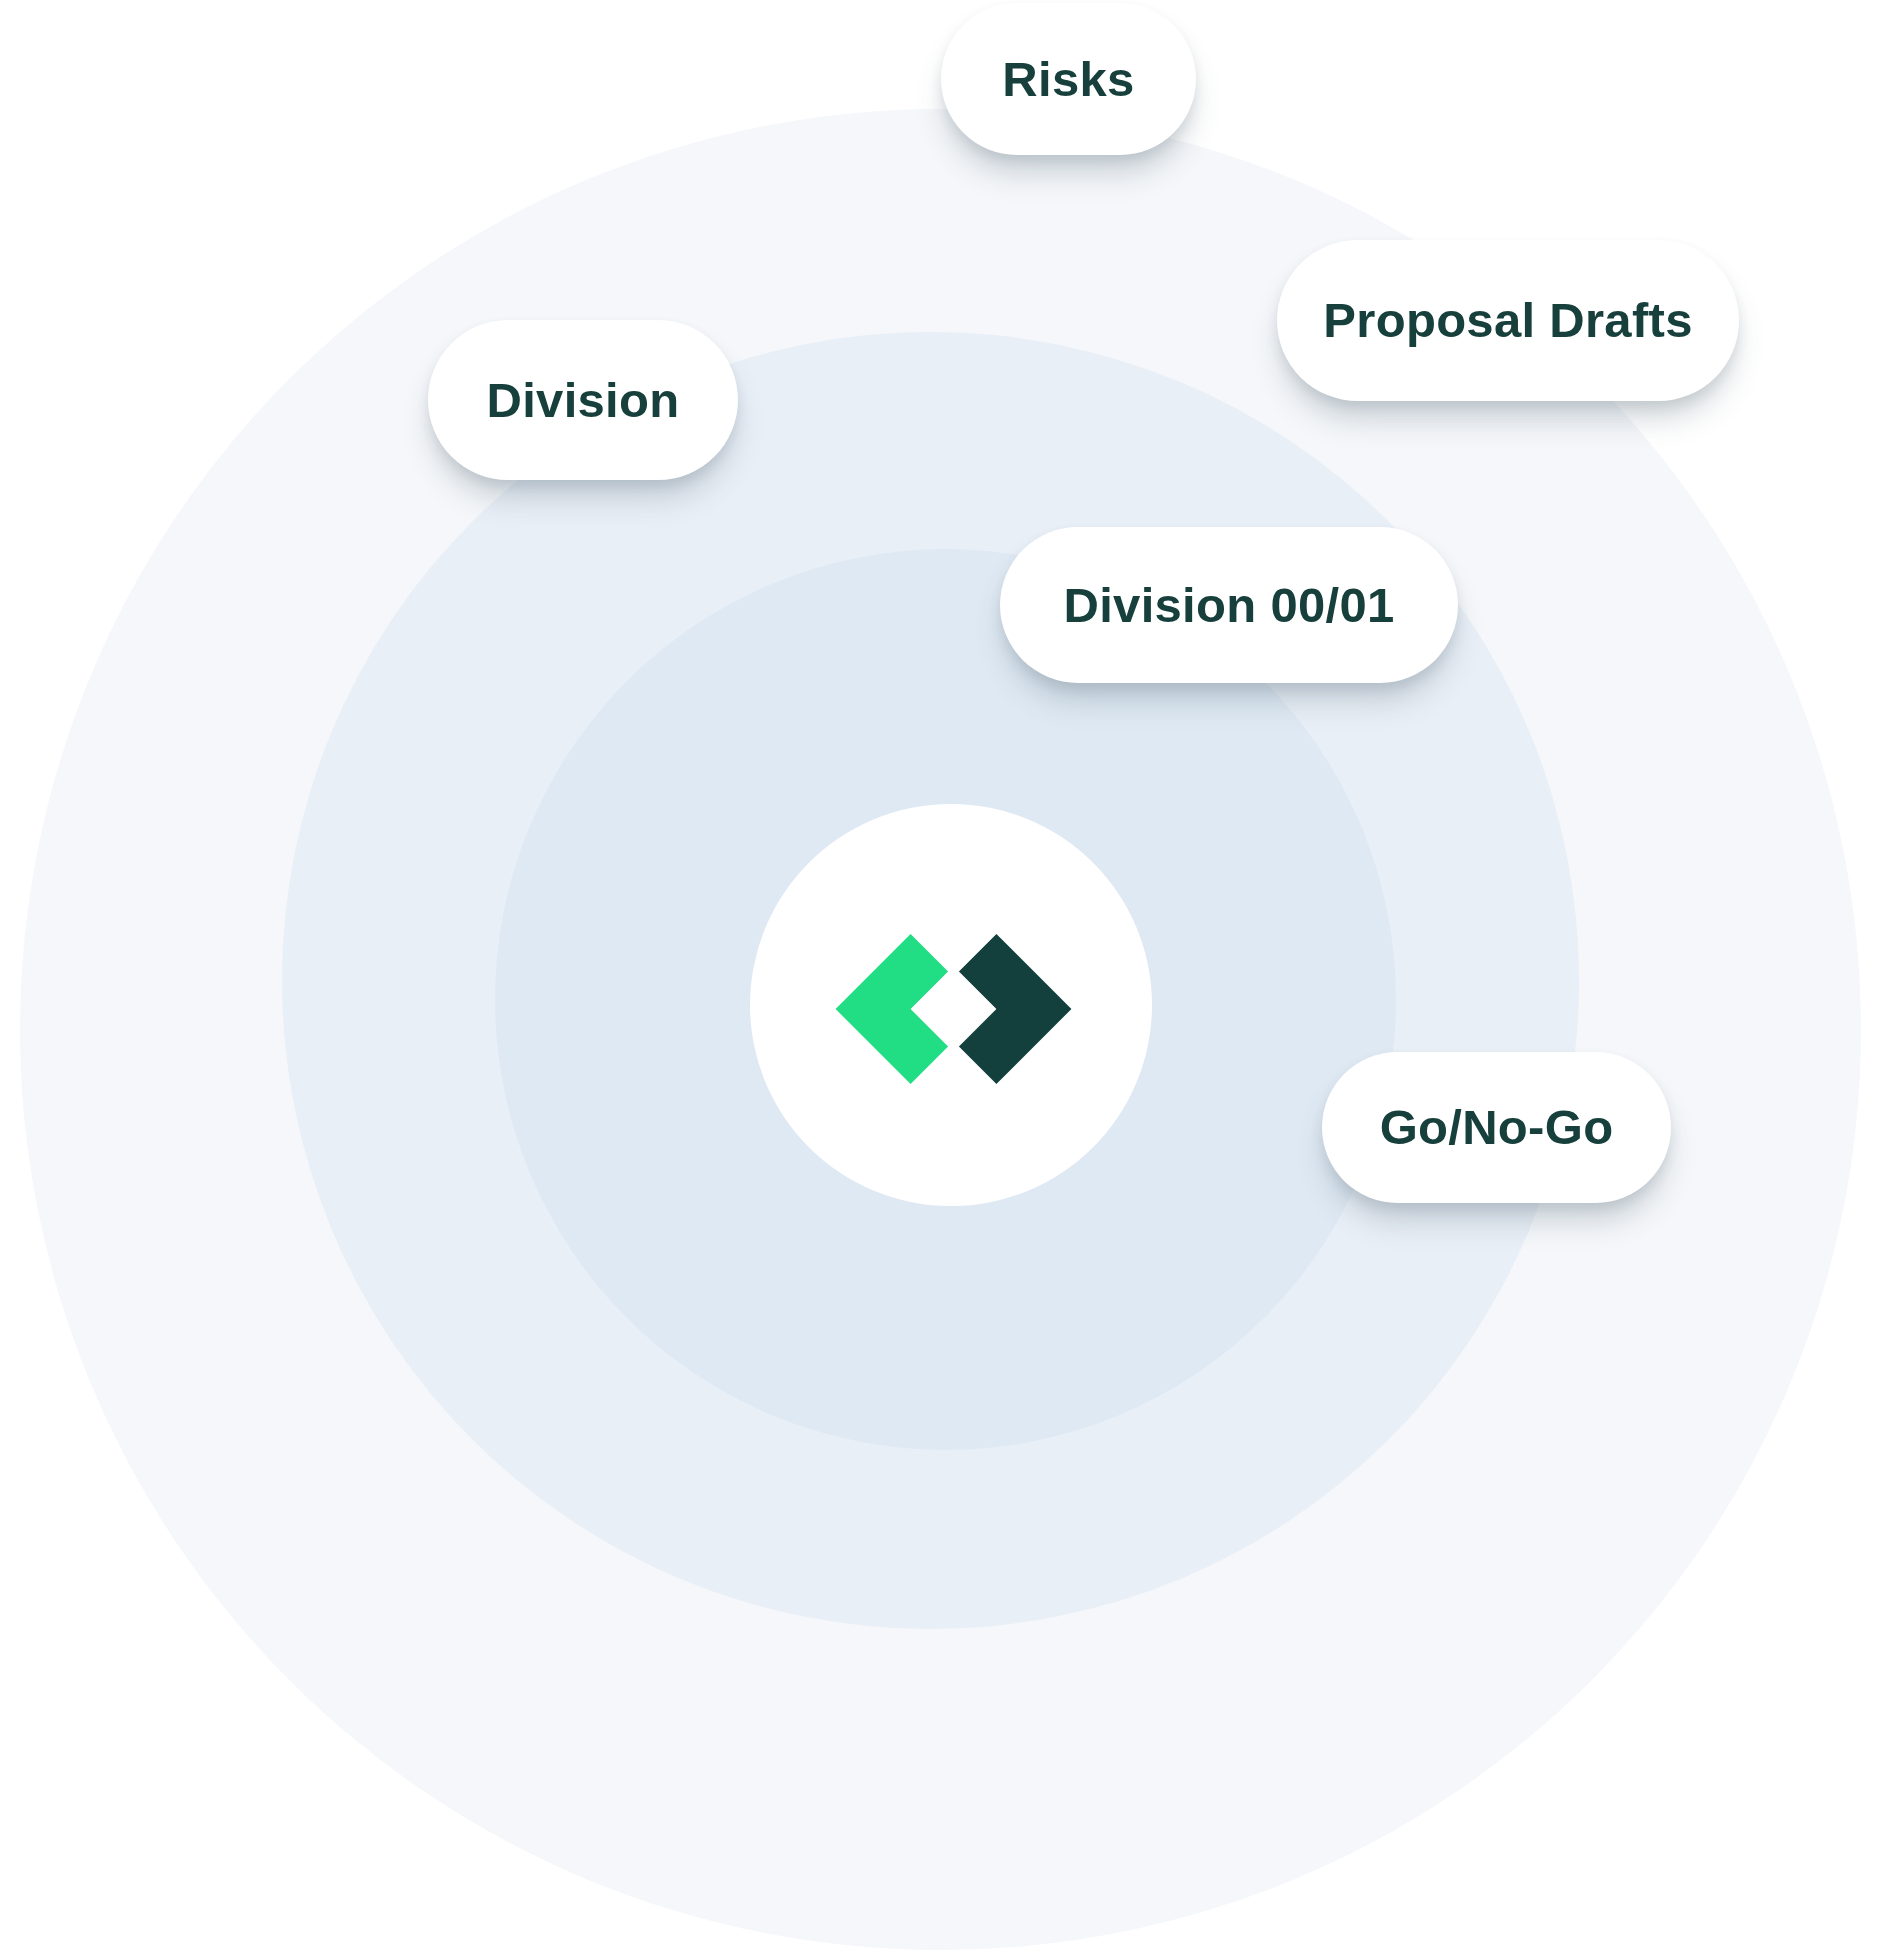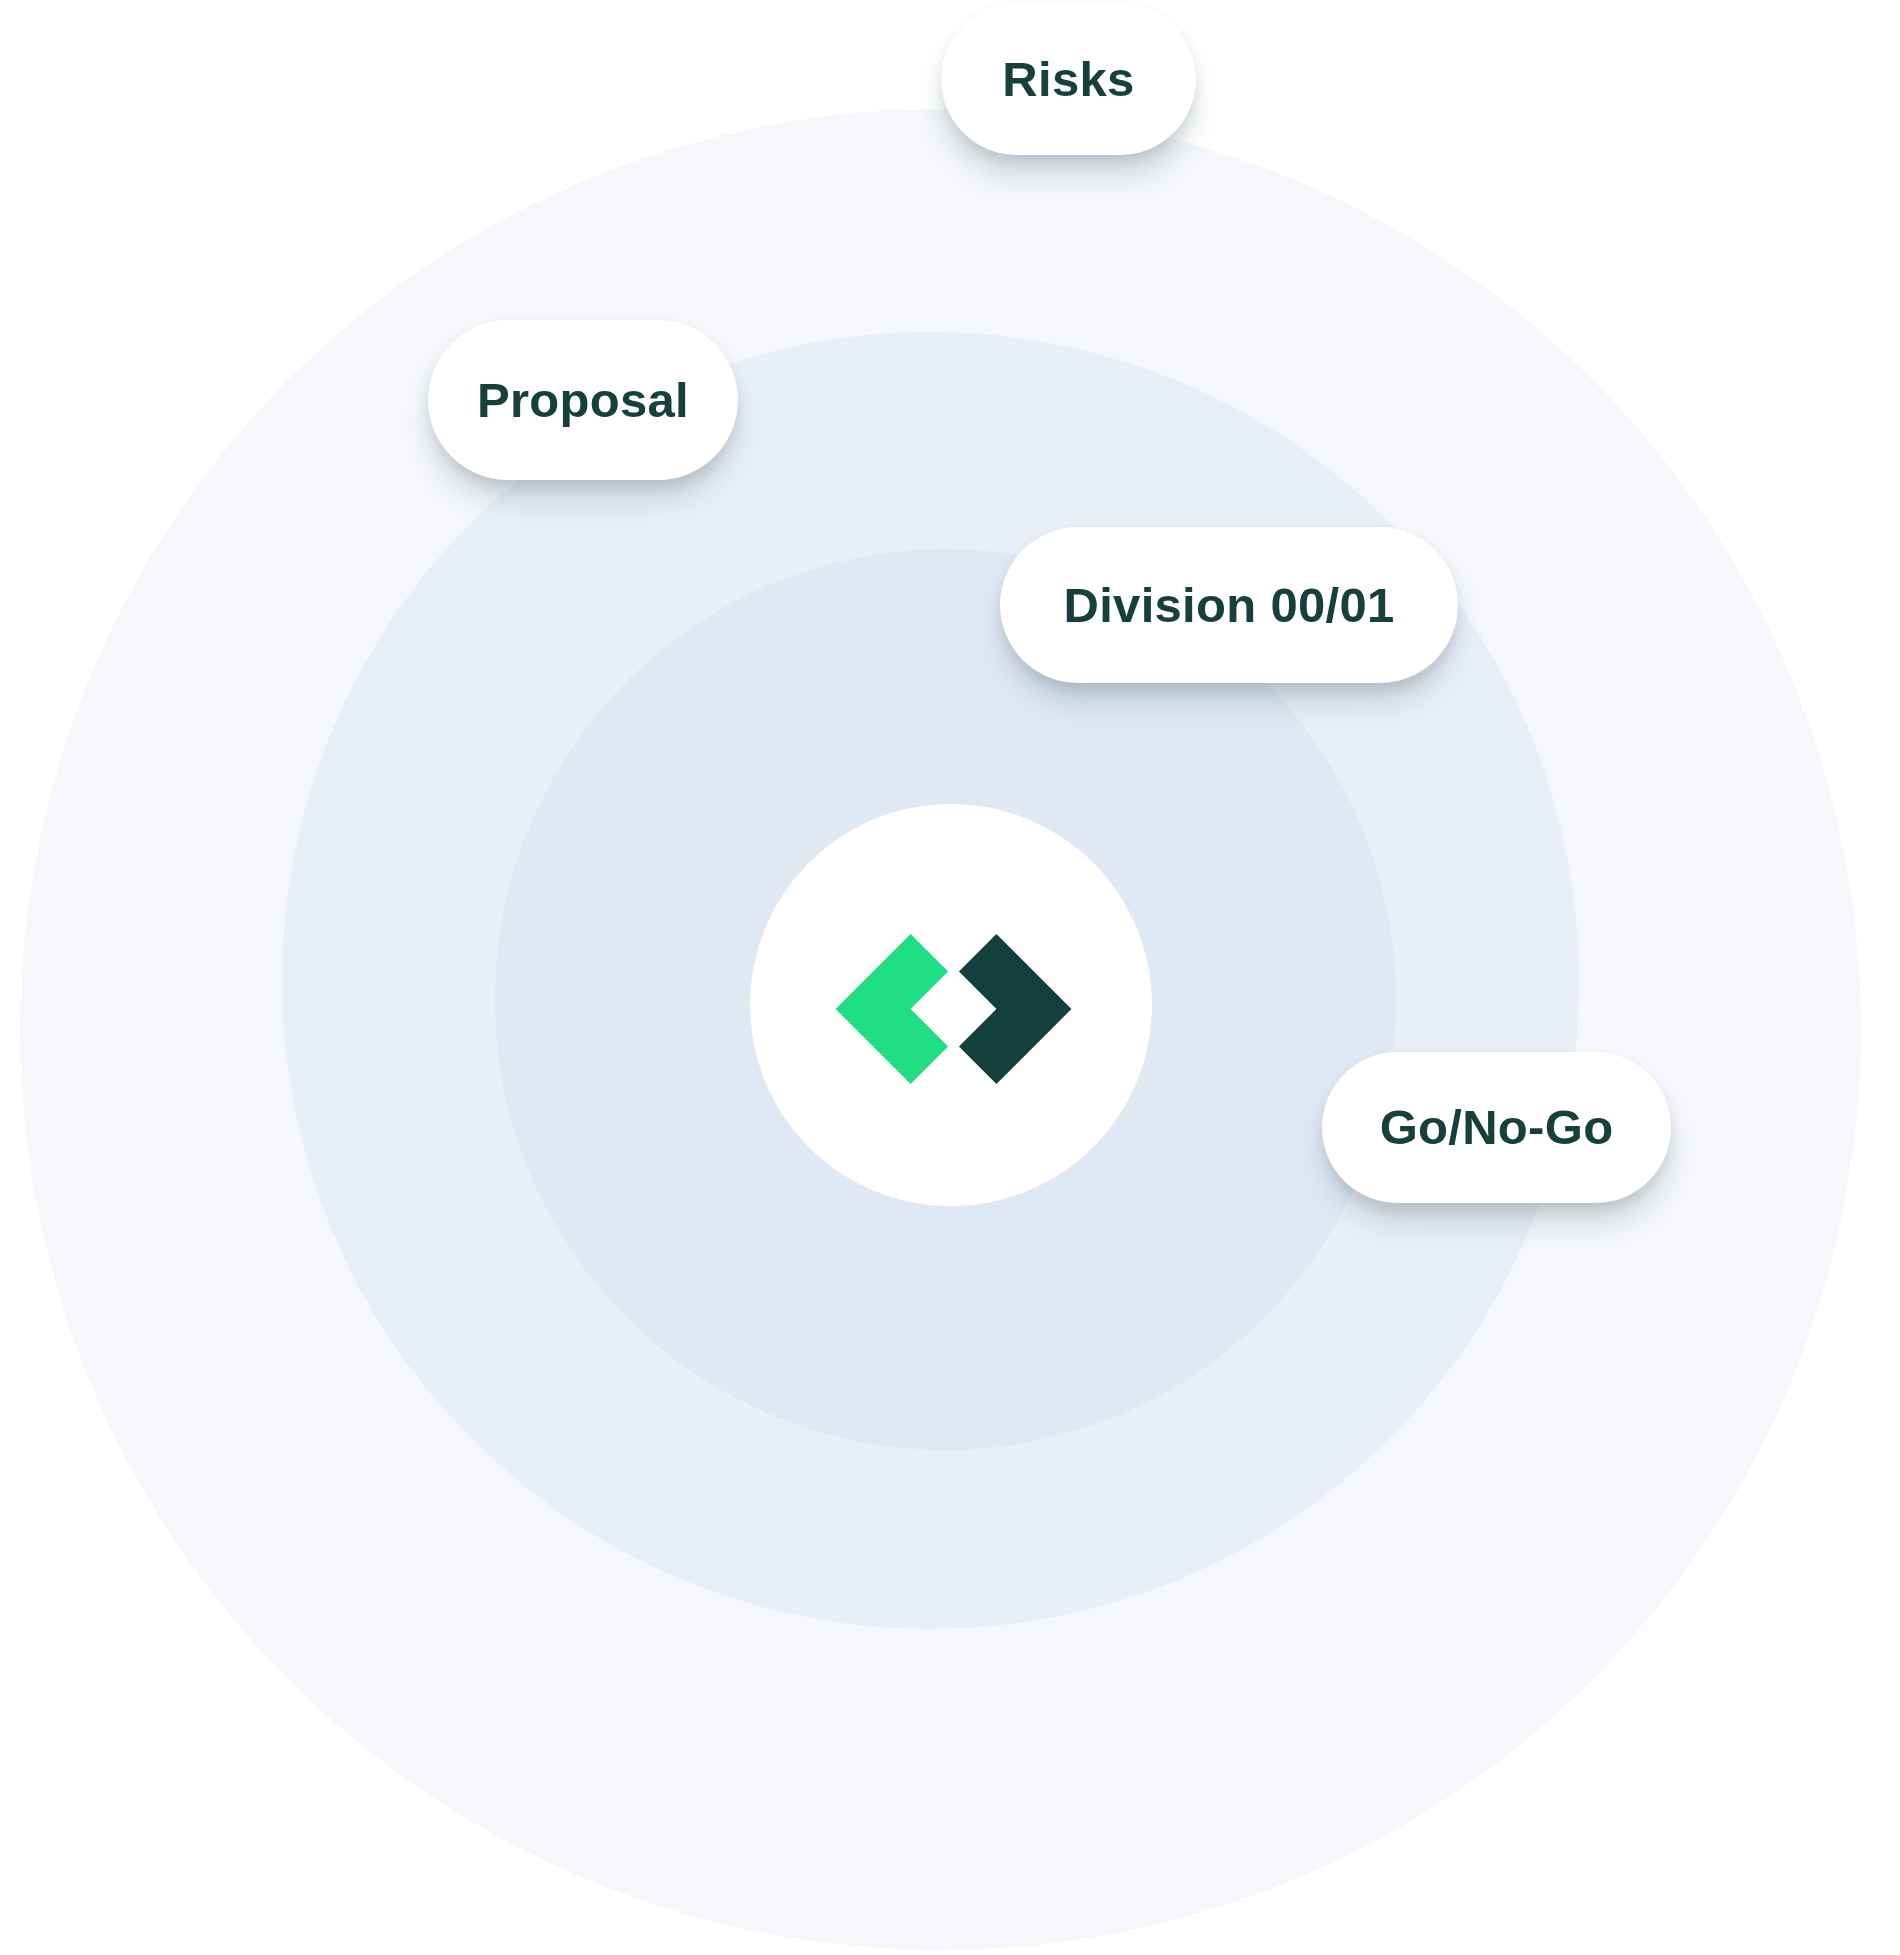--- a/index.html
+++ b/index.html
@@ -84,23 +84,26 @@
 
   <svg class="logo" viewBox="0 0 239 152" aria-hidden="true">
     <polygon class="chev-left" points="0,76 76,0 114,38 76,76 114,114 76,152"></polygon>
     <polygon class="chev-right" points="239,76 163,0 125,38 163,76 125,114 163,152"></polygon>
   </svg>
 
   <div class="pill pill-risks">
     <span>Risks</span>
   </div>
 
+  <div class="pill pill-proposal-drafts">
+    <span>Proposal Drafts</span>
+  </div>
 
   <div class="pill pill-synopsis">
-    <span>Proposal</span>
+    <span>Division</span>
   </div>
 
   <div class="pill pill-division">
     <span>Division 00/01</span>
   </div>
 
 
 
   <div class="pill pill-go-no-go">
     <span>Go/No-Go</span>

